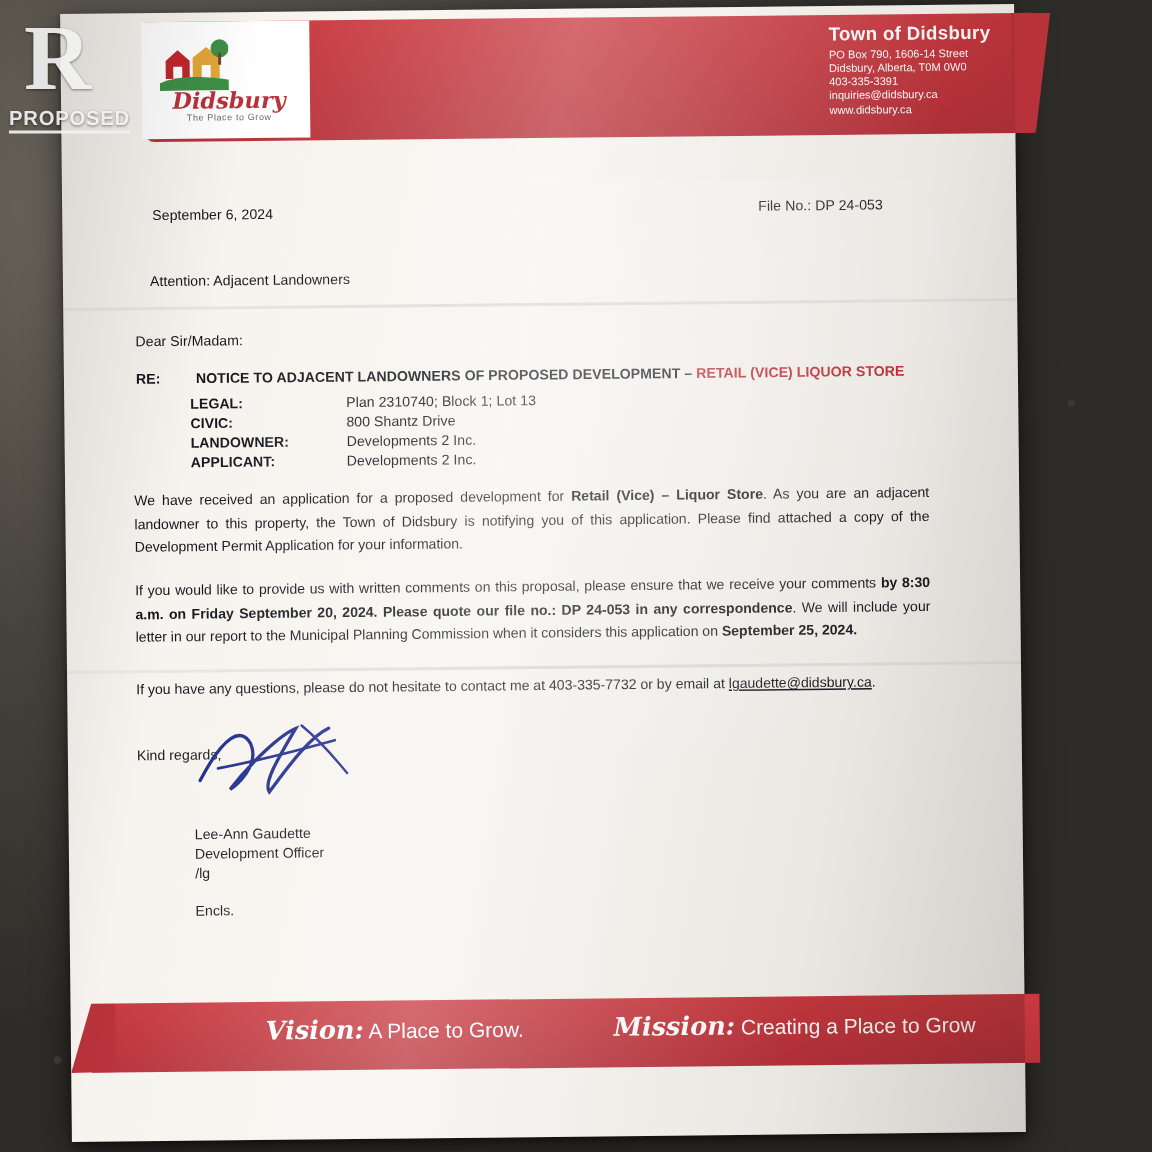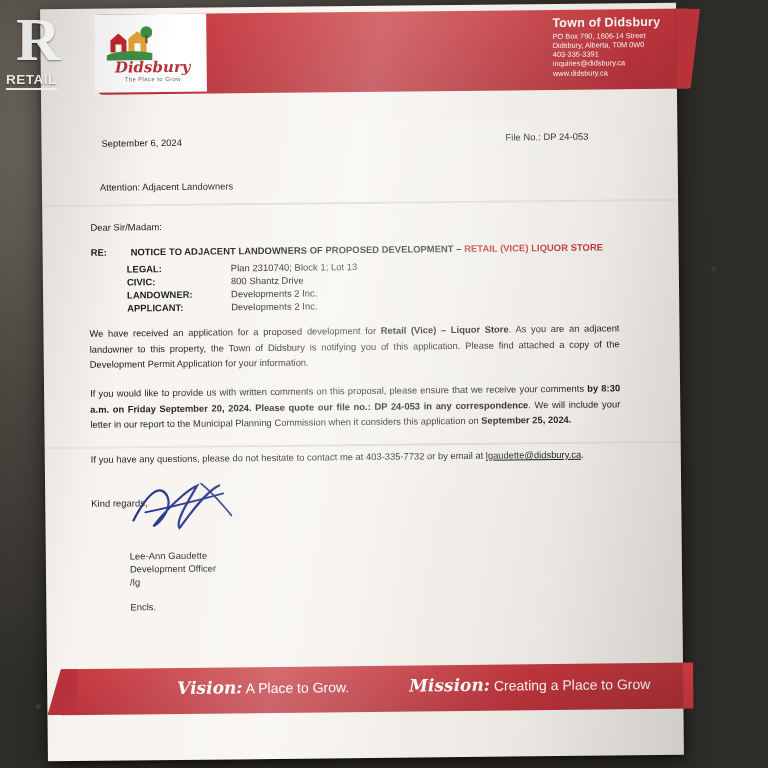--- a/index.html
+++ b/index.html
@@ -226,15 +226,15 @@
 
     <div class="fold" style="top:196px;"></div>
     <div class="fold" style="top:438px;"></div>
     <div class="paper-shade"></div>
   </div>
 
   <div class="glare"></div>
 
   <div class="realtor">
     <div class="realtor-r">R</div>
-    <div class="realtor-word">RETAIL</div>
+    <div class="realtor-word">PROPOSED</div>
   </div>
 </div>
 
 </body></html>

